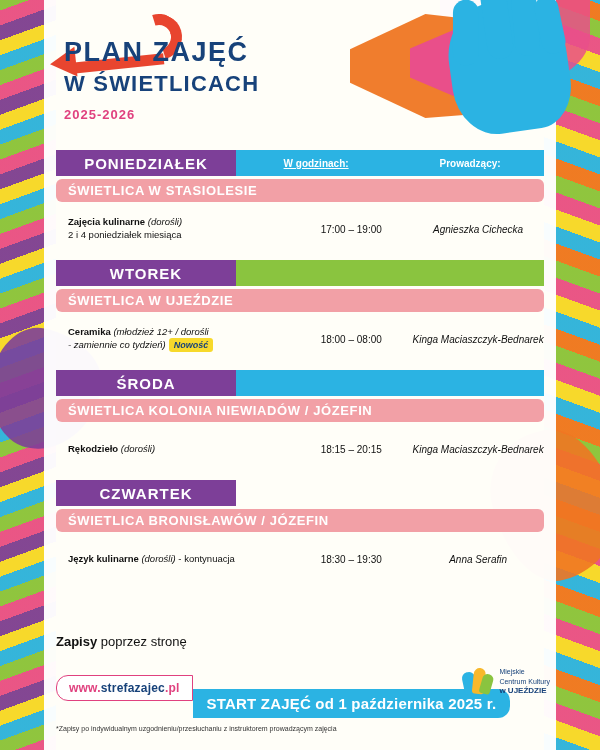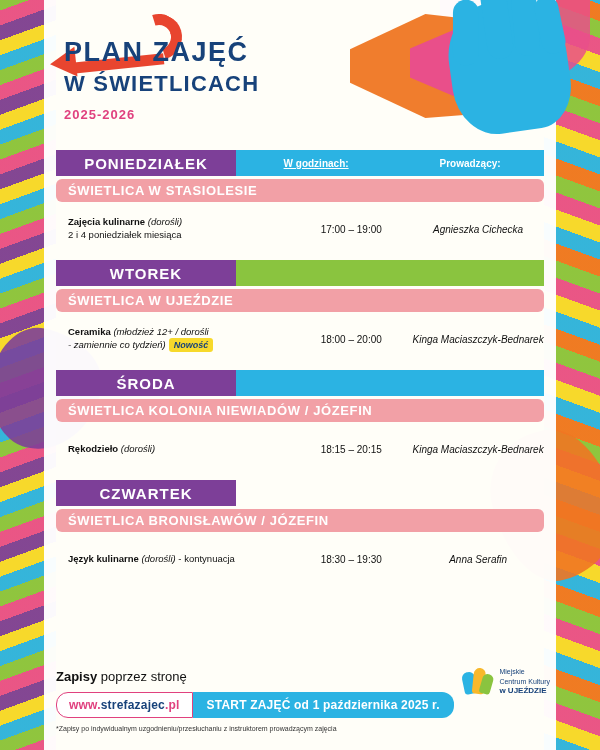--- a/index.html
+++ b/index.html
@@ -341,25 +341,26 @@
     font-size: 12px;
     font-weight: bold;
     padding: 5px 12px;
     border-radius: 12px 0 0 12px;
     letter-spacing: 0.2px;
   }
   .pill-url .accent { color: #e0417f; }
   .pill-start {
     background: #2bb3e3;
     color: #ffffff;
-    font-size: 12px;
+    font-size: 15px;
     font-weight: bold;
     padding: 6px 14px;
     border-radius: 0 12px 12px 0;
     letter-spacing: 0.2px;
+    margin-top: 32px;
   }
   .footer-note {
     margin-top: 7px;
     font-size: 7px;
     color: #333333;
   }
 
   .logo {
     position: absolute;
     right: 0;
@@ -466,21 +467,21 @@
         <div class="day-bar green"></div>
       </div>
       <div class="venue">ŚWIETLICA W UJEŹDZIE</div>
       <div class="rows">
         <div class="row">
           <div class="cell-course">
             <b>Ceramika</b>
             <i>(młodzież 12+ / dorośli</i><br>
             <i>- zamiennie co tydzień)</i><span class="badge-new">Nowość</span>
           </div>
-          <div class="cell-time">18:00 – 20:00</div>
+          <div class="cell-time">18:00 – 08:00</div>
           <div class="cell-teacher">Kinga Maciaszczyk-Bednarek</div>
         </div>
       </div>
     </div>
 
     <div class="day-block">
       <div class="day-header">
         <div class="day-name">ŚRODA</div>
         <div class="day-bar cyan"></div>
       </div>

